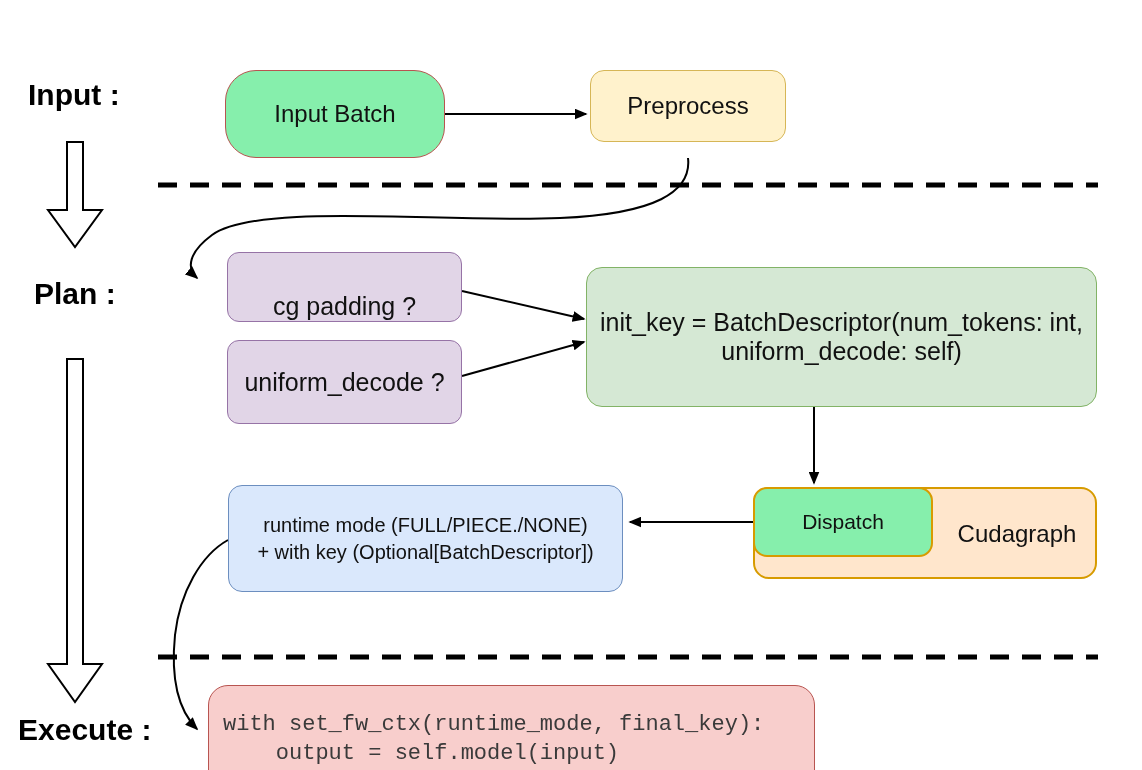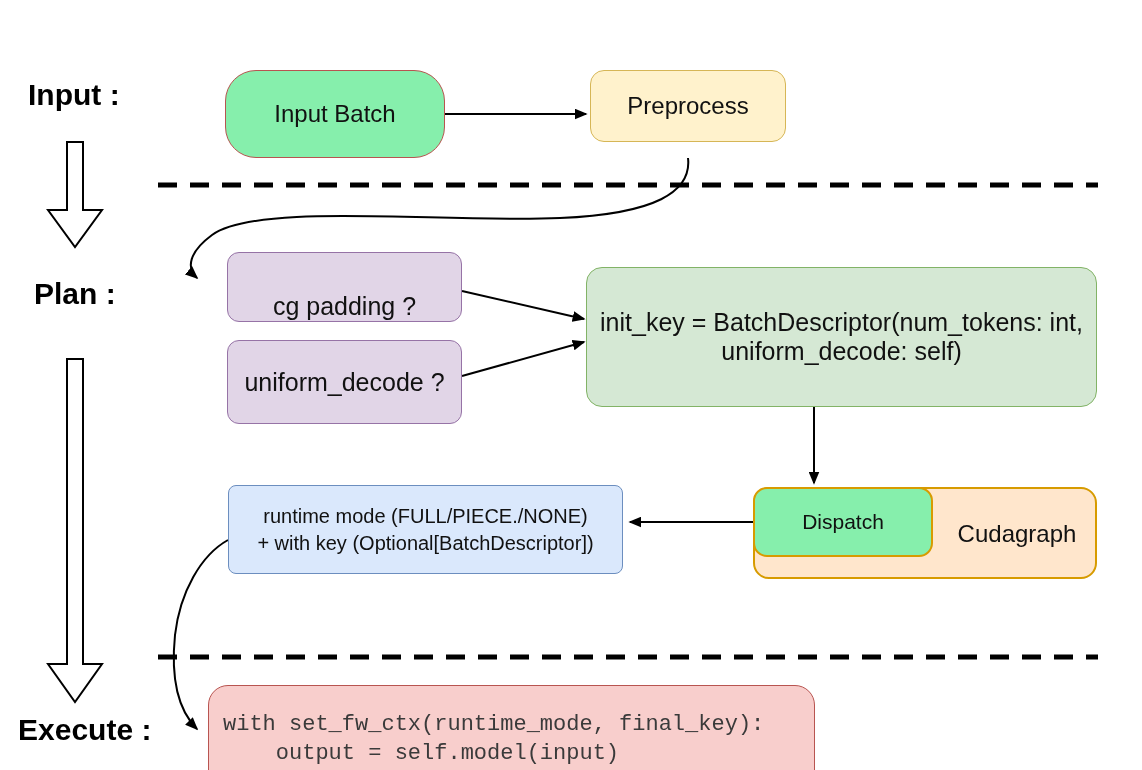--- a/index.html
+++ b/index.html
@@ -30,21 +30,21 @@
   .node-purple-1{left:227px;top:210px;width:235px;height:70px;border-radius:12px;font-size:25px;}
   .node-purple-2{left:227px;top:298px;width:235px;height:84px;border-radius:12px;font-size:25px;}
   .node-green{left:586px;top:225px;width:511px;height:140px;border-radius:16px;font-size:25px;line-height:29px;}
   .node-cudagraph{left:753px;top:445px;width:344px;height:92px;border-radius:16px;border-width:2px;}
   .node-dispatch{left:753px;top:445px;width:180px;height:70px;border-radius:14px;border-width:2px;font-size:21px;z-index:3;}
   .cudagraph-label{
     position:absolute;left:180px;top:0;width:164px;height:100%;
     display:flex;flex-direction:column;align-items:center;justify-content:center;
     font-size:24px;line-height:31px;color:#111;
   }
-  .node-blue{left:228px;top:443px;width:395px;height:89px;border-radius:8px;font-size:20px;line-height:27px;}
+  .node-blue{left:228px;top:443px;width:395px;height:107px;border-radius:14px;font-size:20px;line-height:27px;}
   .node-code{
     left:208px;top:643px;width:607px;height:107px;border-radius:20px;
     align-items:flex-start;justify-content:center;
     font-family:"Liberation Mono","DejaVu Sans Mono",monospace;
     font-size:22px;line-height:29px;color:#3a3a3a;
     padding-left:14px;text-align:left;
   }
   .code-line{white-space:pre;display:block;}
   .lbl-input{left:28px;top:36px;}
   .lbl-plan{left:34px;top:235px;}

